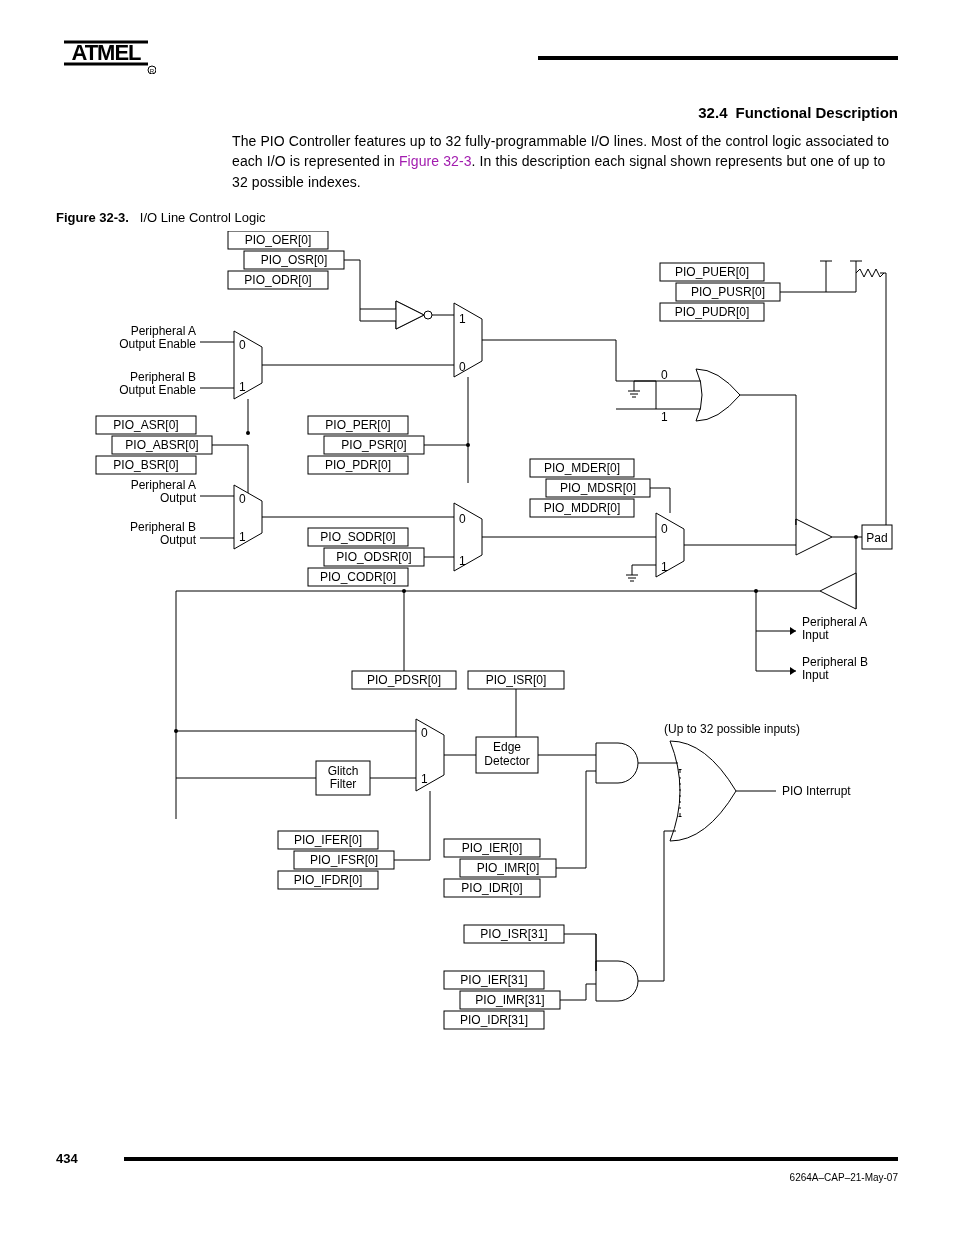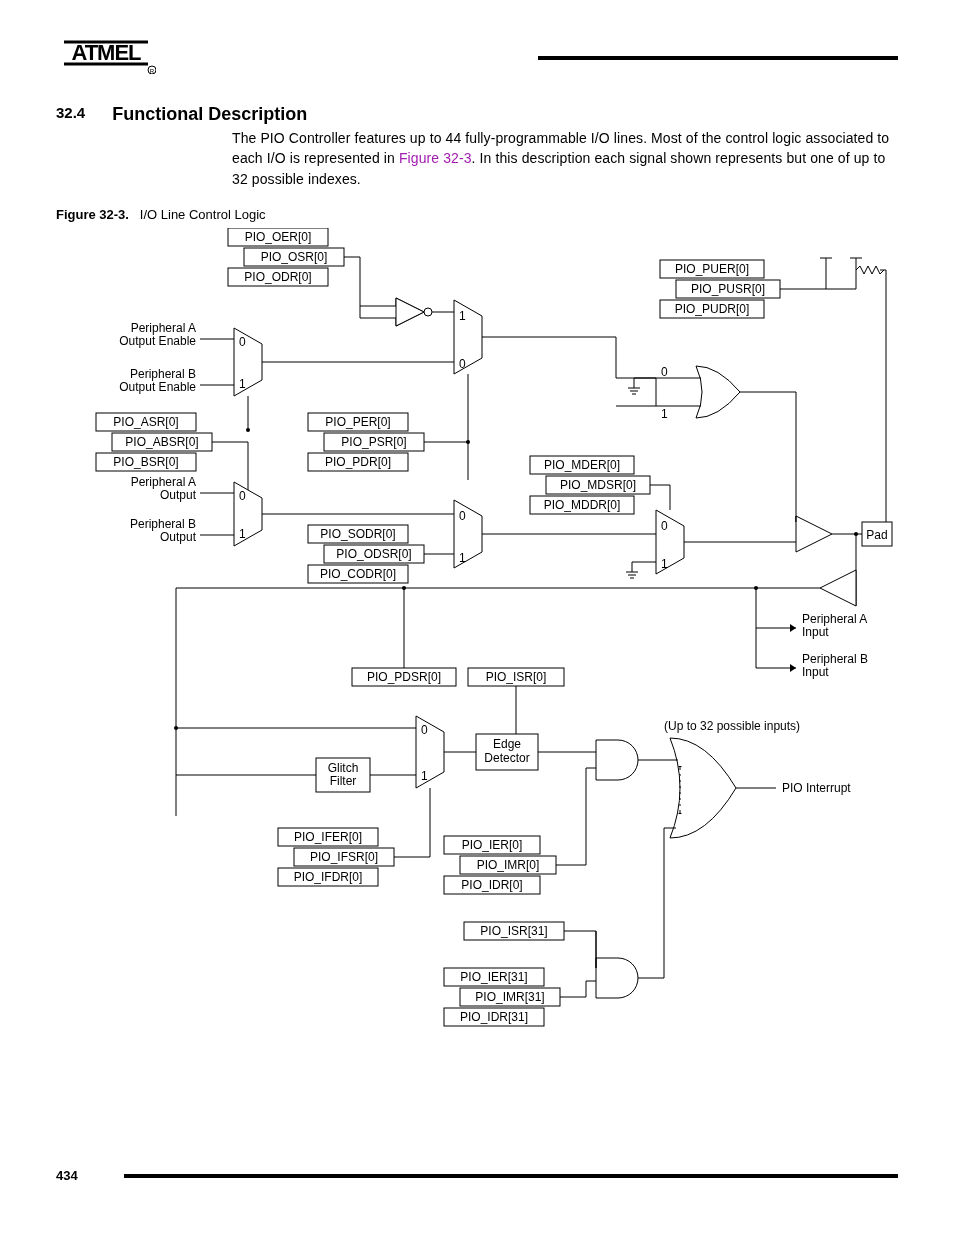--- a/index.html
+++ b/index.html
@@ -20,26 +20,27 @@
   .logo-row svg { vertical-align: middle; }
   .logo-hr {
     position: absolute;
     right: 56px;
     top: 56px;
     width: 360px;
     border-top: 4px solid #000;
   }
   .section-row {
     display: flex;
-    gap: 27px;
+    gap: 8px;
     margin-top: 30px;
-    margin-bottom: 3px;
+    margin-bottom: 10px;
+    justify-content: flex-end;
   }
   .section-num { font-weight: bold; font-size: 15px; }
-  .section-title { font-weight: bold; font-size: 18px; }
+  .section-title { font-weight: bold; font-size: 15px; }
   .body-text {
     margin-left: 176px;
     font-size: 14px;
     line-height: 1.45;
     letter-spacing: 0.1px;
   }
   .body-text a { color: #a21caf; text-decoration: none; }
   .figcap {
     margin-top: 18px;
     font-size: 13px;
@@ -100,21 +101,21 @@
 <div class="logo-hr"></div>
 
 
 <div class="section-row">
   <span class="section-num">32.4</span>
   <span class="section-title">Functional Description</span>
 </div>
 
 
 <p class="body-text">
-  <span>The PIO Controller features up to 44 fully-programmable I/O lines. Most of the control logic associated to each I/O is represented in </span><a href="#">Figure 32-3</a><span>. In this description each signal shown represents but one of up to 32 possible indexes.</span>
+  <span>The PIO Controller features up to 32 fully-programmable I/O lines. Most of the control logic associated to each I/O is represented in </span><a href="#">Figure 32-3</a><span>. In this description each signal shown represents but one of up to 32 possible indexes.</span>
 </p>
 
 
 <p class="figcap">
   <b>Figure 32-3.</b>
   &nbsp;&nbsp;<span>I/O Line Control Logic</span>
 </p>
 
 
 <svg class="diagram" viewBox="0 0 842 870">
@@ -412,16 +413,17 @@
   <line x1="614" y1="532" x2="622" y2="532" stroke="#000"></line>
 
 </svg>
 
 
 <div class="footer">
   <div class="footer-main">
     <span class="page-num">434</span>
     <span class="footer-line"></span>
   </div>
+  <div class="doc-id">6264A–CAP–21-May-07</div>
 </div>
 
 
 
 
 </body></html>

